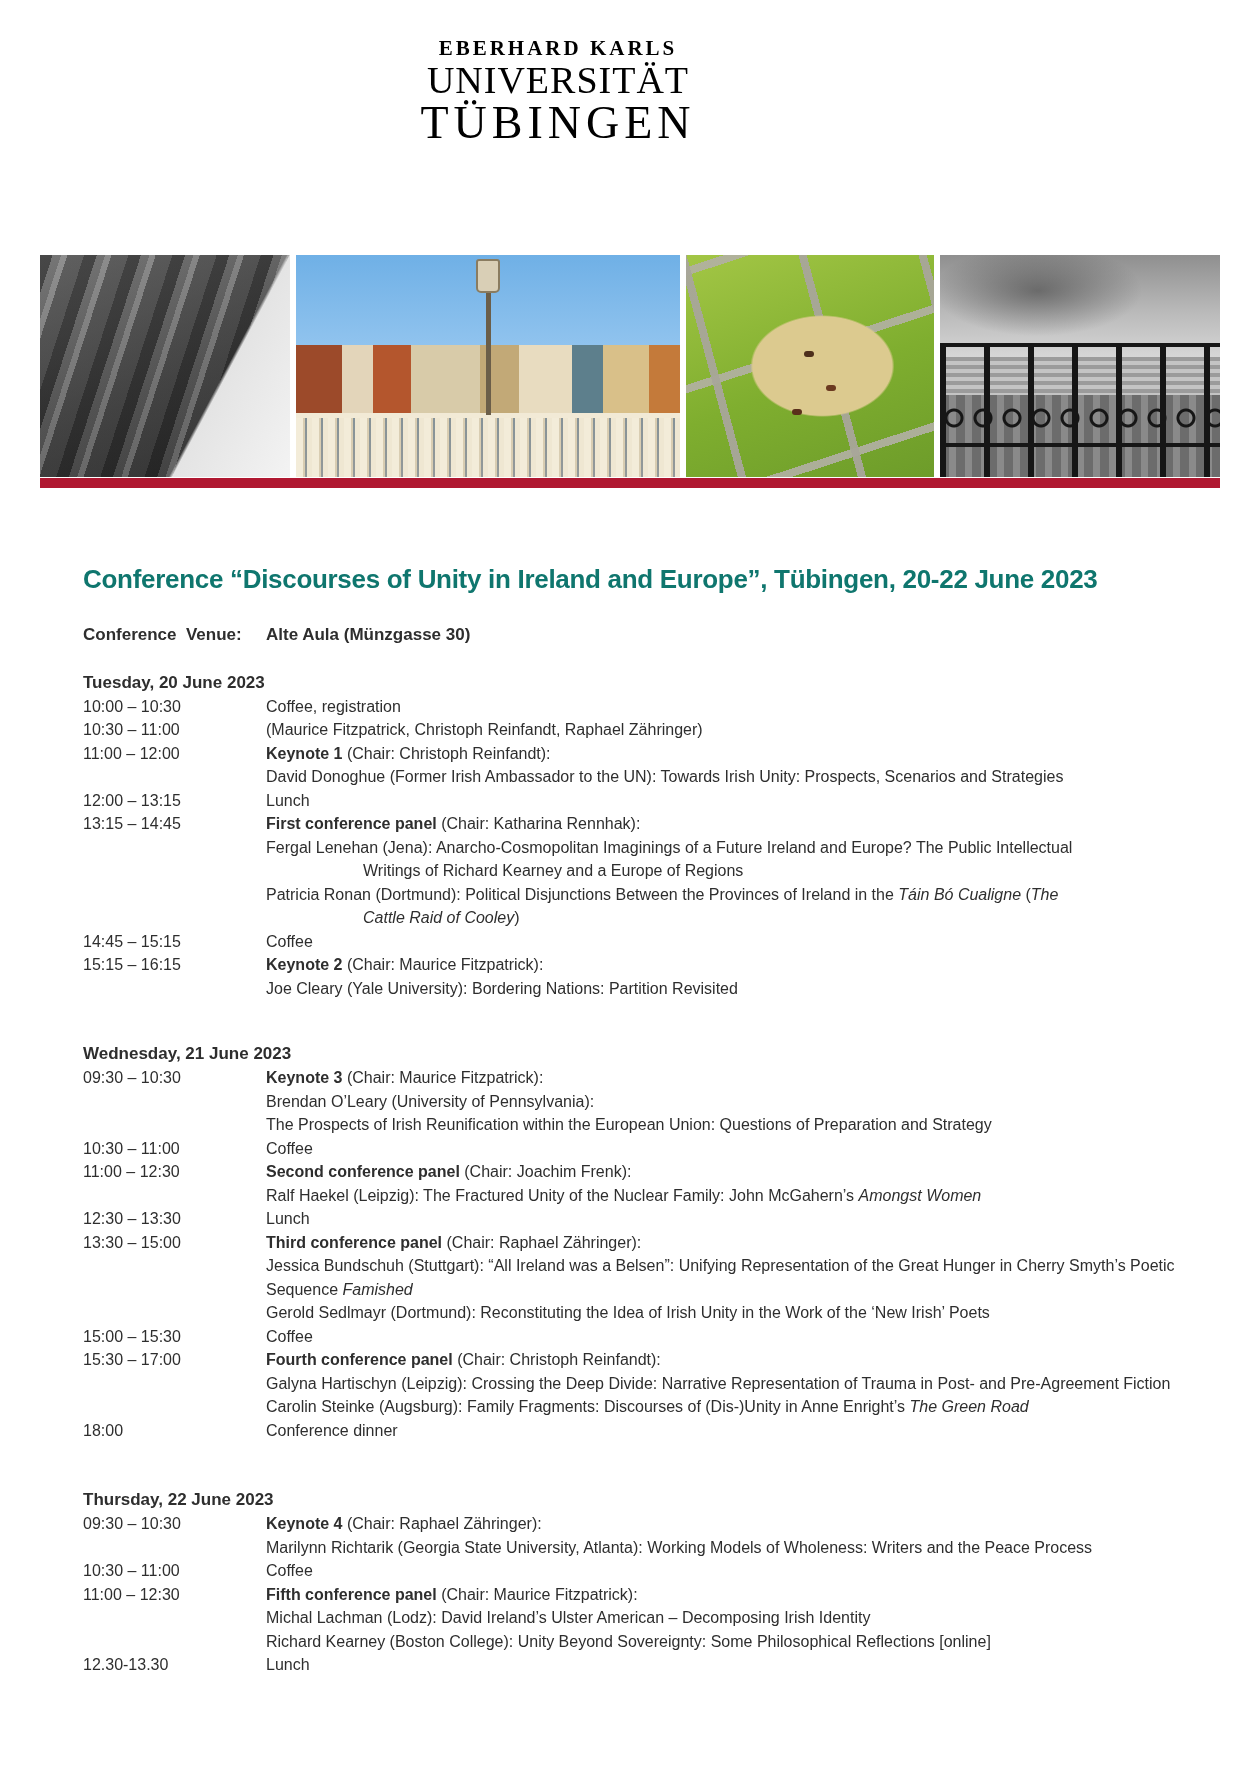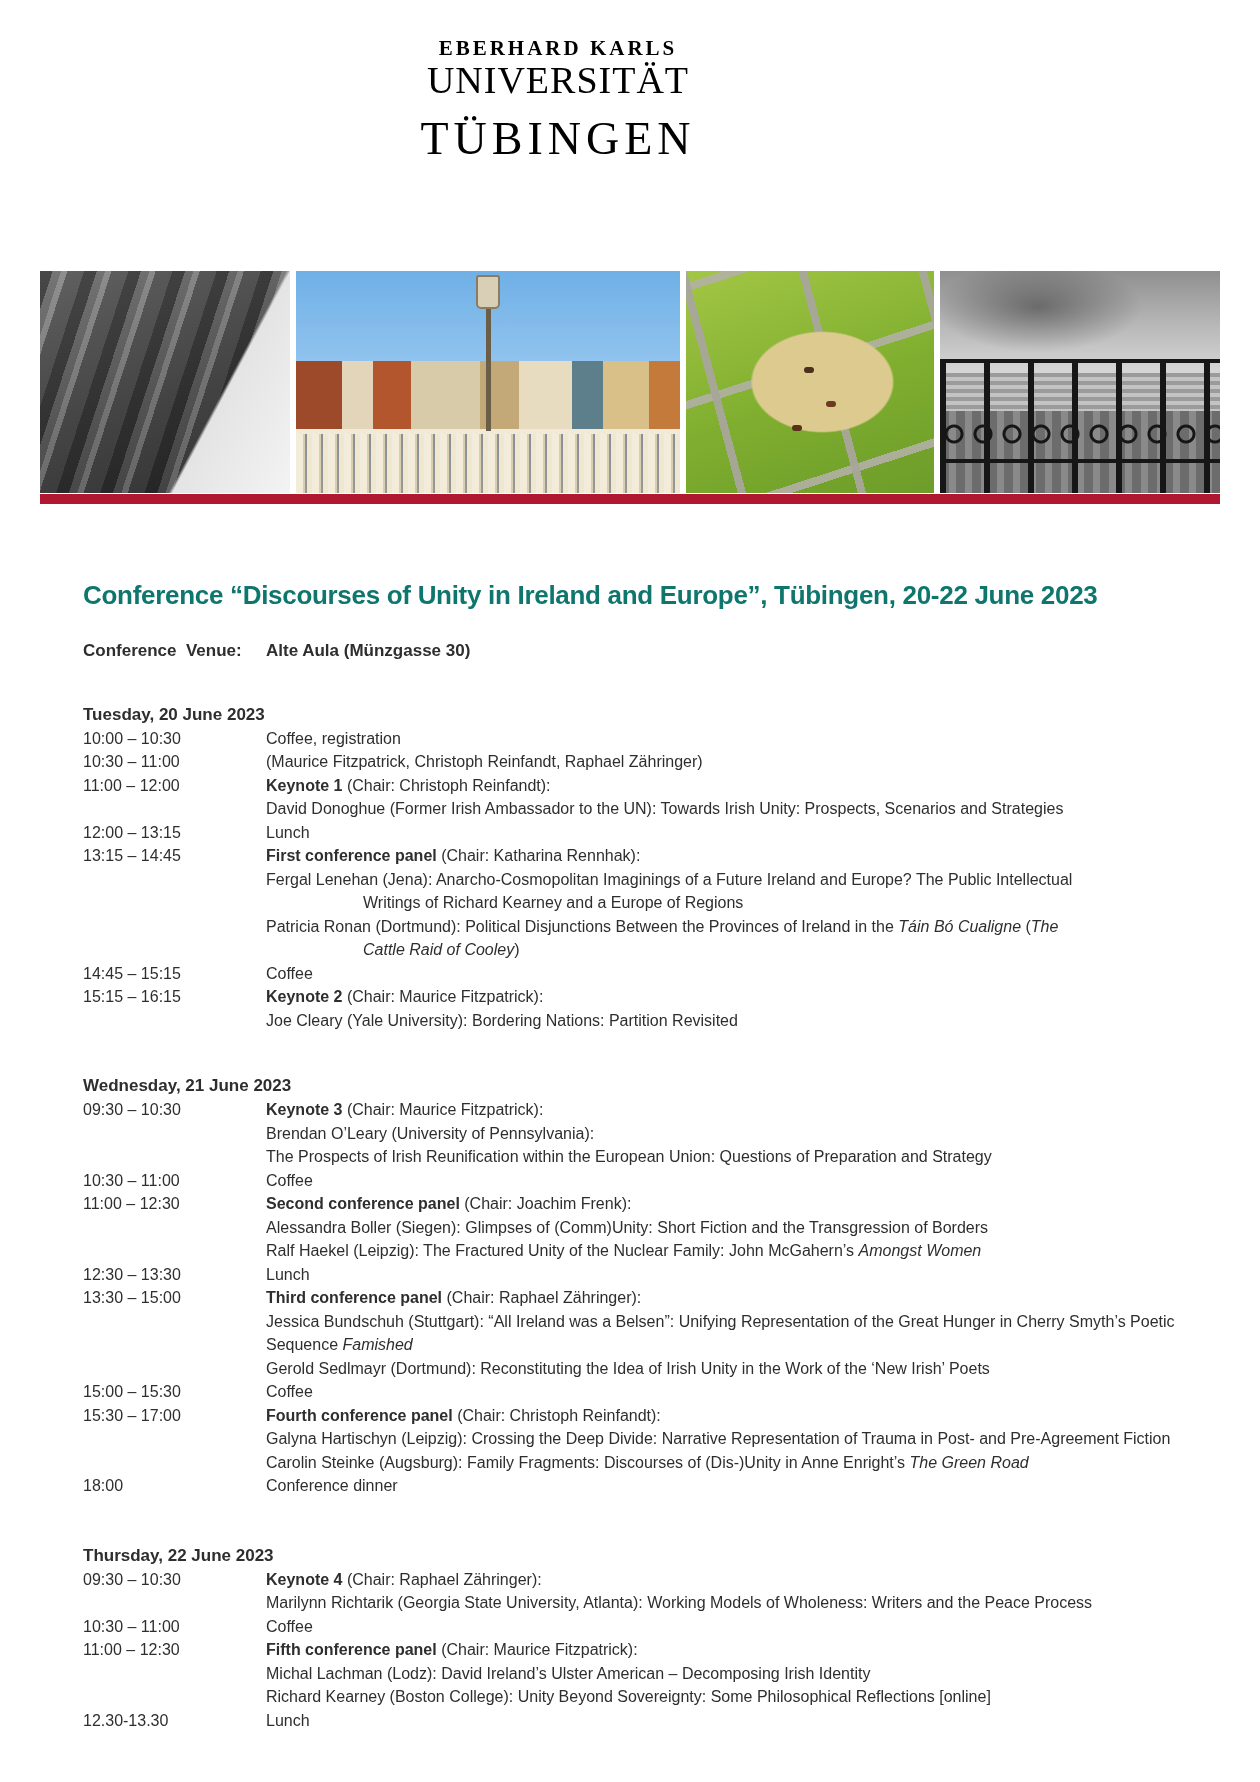--- a/index.html
+++ b/index.html
@@ -4,21 +4,21 @@
 <style>
   * { box-sizing: border-box; margin: 0; padding: 0; }
   html,body { width:1260px; background:#ffffff; }
   body { height:1782px; overflow:hidden; font-family:"Liberation Sans", sans-serif; color:#2e2e2e; }
 
   
   .uni-logo { padding-top:36px; width:max-content; margin:0 auto; transform:translateX(-72px);
               text-align:center; color:#000000; font-family:"Liberation Serif", serif; }
   .uni-logo .l1 { font-size:21px; letter-spacing:3px; font-weight:600; }
   .uni-logo .l2 { font-size:38px; line-height:1.02; letter-spacing:1px; }
-  .uni-logo .l3 { font-size:46px; line-height:1.02; letter-spacing:5px;margin-top:16px; }
+  .uni-logo .l3 { font-size:46px; line-height:1.02; letter-spacing:5px; }
 
   
   .banner { margin:108px 40px 0 40px; height:222px; display:flex; gap:6px; }
   .photo { height:100%; position:relative; overflow:hidden; }
   .p1 { flex:0 0 250px;
         background:
           linear-gradient(118deg, rgba(0,0,0,0) 67%, #e4e4e4 68%, #f3f3f3 100%),
           repeating-linear-gradient(108deg, rgba(15,15,15,.45) 0 12px, rgba(120,120,120,.18) 12px 20px,
             rgba(215,215,215,.28) 20px 26px, rgba(55,55,55,.34) 26px 42px),
           linear-gradient(160deg, #767676, #4a4a4a 55%, #2e2e2e); }
@@ -56,21 +56,21 @@
   .p4 .rail2 { position:absolute; left:0; right:0; top:188px; height:4px; background:#161616; }
 
   .red-bar { margin:1px 40px 0 40px; height:10px; background:#B01831; }
 
   
   .content { padding:0 78px 0 83px; }
   h1.title { margin-top:76px; font-size:26px; letter-spacing:-0.3px; font-weight:bold; color:#0f766e; }
   .venue { margin-top:30px; font-size:17px; font-weight:bold; display:flex; }
   .venue .vlabel { flex:0 0 183px; white-space:pre-wrap; }
 
-  .day { margin-top:42px; }
+  .day { margin-top:26px; }
   .day + .day { margin-top:42px; }
   .day:nth-of-type(3) { margin-top:46px; }
   .day-heading { font-size:17px; font-weight:bold; line-height:24px; }
   .row { display:flex; font-size:16px; }
   .row .time { flex:0 0 183px; line-height:23.5px; }
   .row .desc { flex:1 1 auto; line-height:23.5px; }
   .line.indent { padding-left:97px; }
   .b { font-weight:bold; }
   .i { font-style:italic; }
 </style>
@@ -181,21 +181,20 @@
           <div class="row">
             <div class="time">10:30 – 11:00</div>
             <div class="desc">
               <div class="line"><span class="">Coffee</span></div>
             </div>
           </div>
           <div class="row">
             <div class="time">11:00 – 12:30</div>
             <div class="desc">
               <div class="line"><span class="b ">Second conference panel</span><span class=""> (Chair: Joachim Frenk):</span></div>
-              <div class="line"><span class="">Alessandra Boller (Siegen): Glimpses of (Comm)Unity: Short Fiction and the Transgression of Borders</span></div>
               <div class="line"><span class="">Ralf Haekel (Leipzig): The Fractured Unity of the Nuclear Family: John McGahern’s </span><span class="i">Amongst Women</span></div>
             </div>
           </div>
           <div class="row">
             <div class="time">12:30 – 13:30</div>
             <div class="desc">
               <div class="line"><span class="">Lunch</span></div>
             </div>
           </div>
           <div class="row">

